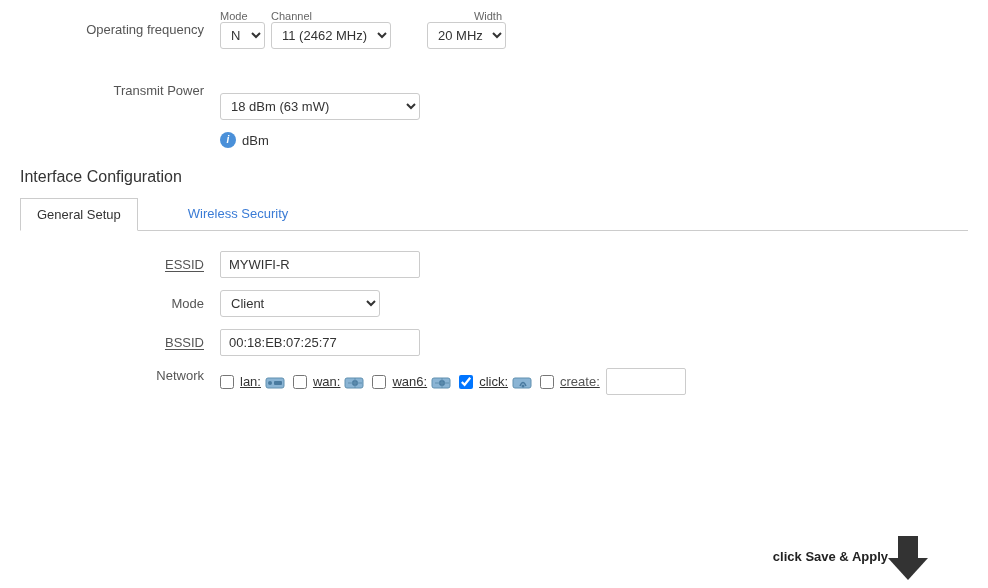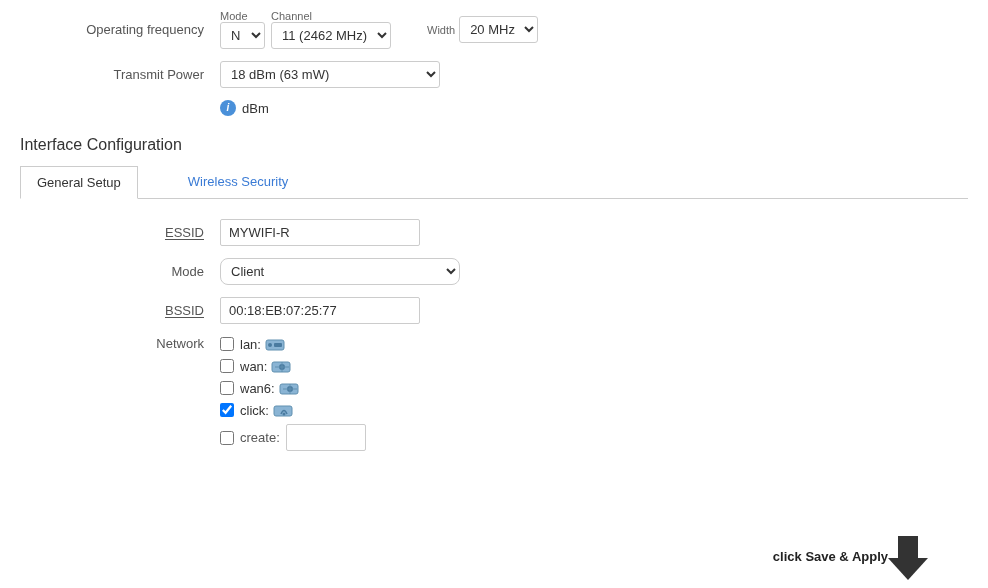--- a/index.html
+++ b/index.html
@@ -114,22 +114,23 @@
       margin-bottom: -1px;
     }
     .tab.link-style {
       background: transparent;
       border: none;
       color: #3a7bd5;
       border-bottom: none;
     }
     .network-options {
       display: flex;
-      flex-direction: column;
-      gap: 6px;
+      flex-direction: row;
+      gap: 6px;
+      text-decoration: underline;
     }
     .network-option {
       display: flex;
       align-items: center;
       gap: 6px;
     }
     input[type="checkbox"] {
       width: 14px;
       height: 14px;
       cursor: pointer;
@@ -210,36 +211,36 @@
                 </select>
               </div>
               <div style="display:flex;flex-direction:column;align-items:flex-start;">
                 <span class="sub-label">Channel</span>
                 <select>
                   <option>11 (2462 MHz)</option>
                   <option>1 (2412 MHz)</option>
                   <option>6 (2437 MHz)</option>
                 </select>
               </div>
-              <div style="display:flex;align-items:center;padding-left:30px;">
+              <div style="display:flex;flex-direction:column;align-items:flex-end;padding-left:30px;">
                 <span class="sub-label">Width</span>
                 <select>
                   <option>20 MHz</option>
                   <option>40 MHz</option>
                 </select>
               </div>
             </div>
           </div>
         </div>
       </div>
 
       <div class="form-row">
         <div class="form-label">Transmit Power</div>
         <div class="form-controls">
-          <select style="width:220px;">
+          <select style="width:200px;margin-top:32px;">
             <option>18 dBm (63 mW)</option>
             <option>17 dBm (50 mW)</option>
             <option>15 dBm (32 mW)</option>
           </select>
         </div>
       </div>
 
       <div class="dbm-row">
         <span class="info-icon">i</span>
         <span>dBm</span>
@@ -257,21 +258,21 @@
       <div class="form-row">
         <div class="form-label underline">ESSID</div>
         <div class="form-controls">
           <input type="text" value="MYWIFI-R" style="">
         </div>
       </div>
 
       <div class="form-row">
         <div class="form-label">Mode</div>
         <div class="form-controls">
-          <select style="width:240px;border-radius:8px;">
+          <select style="width:160px;">
             <option>Client</option>
             <option>Access Point</option>
             <option>Ad-Hoc</option>
           </select>
         </div>
       </div>
 
       <div class="form-row">
         <div class="form-label underline">BSSID</div>
         <div class="form-controls">

